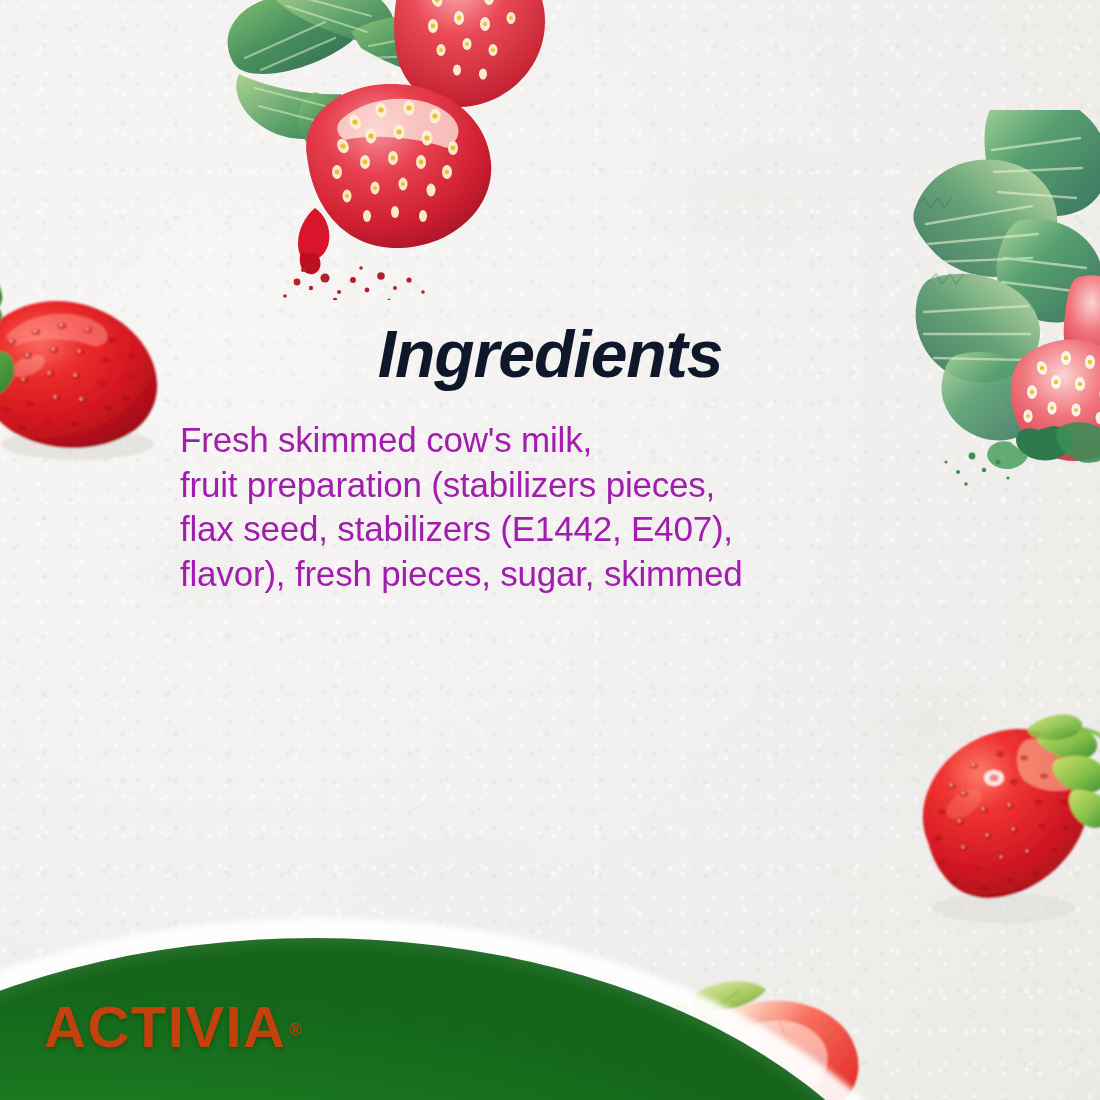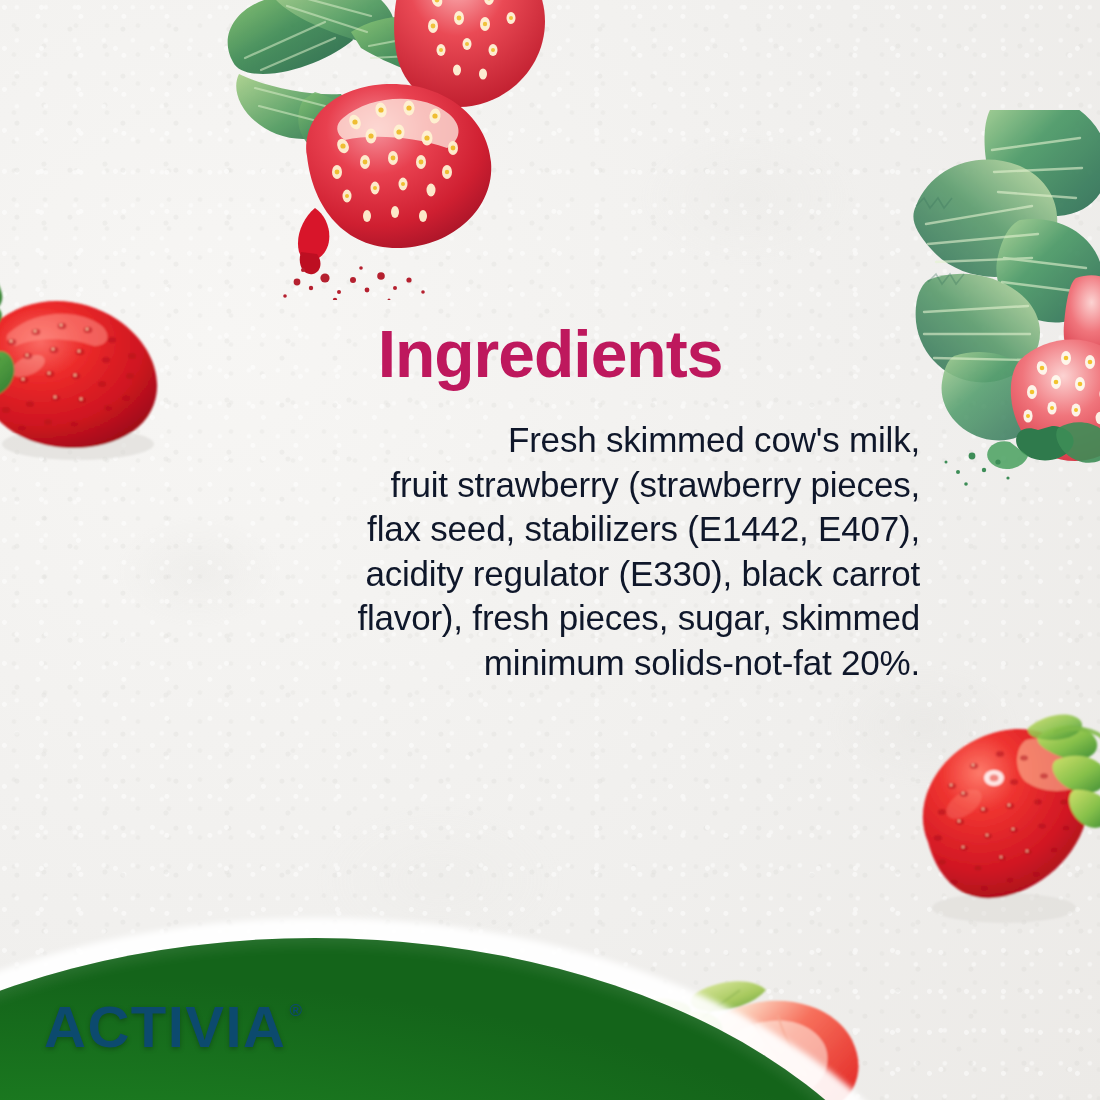--- a/index.html
+++ b/index.html
@@ -61,28 +61,29 @@
     left:0; top:0; width:1100px;
     text-align:center;
   }
   #title {
     position:absolute;
     left:0; top:318px; width:1100px;
     font-size:66px;
     line-height:72px;
     font-weight:700;
     letter-spacing:-1px;
-    color:#be185d;
+    color:#0f172a;
     text-align:center;
+    font-style:italic;
   }
   #ingredients {
     position:absolute;
     left:180px; top:418px; width:740px;
-    text-align:right;
-    color:#0f172a;
+    text-align:left;
+    color:#a21caf;
     font-size:35px;
     line-height:44.5px;
     font-weight:400;
     letter-spacing:-.2px;
   }
   #ingredients .ln { display:block; white-space:nowrap; }
 
   
   #banner-wrap {
     position:absolute;
@@ -102,29 +103,29 @@
     left:-320px; top:38px;
     width:1270px; height:400px;
     border-radius:50% 50% 0 0 / 100% 100% 0 0;
     background:
       radial-gradient(ellipse 900px 300px at 30% 85%, #218a26 0%, #1b7a20 55%, #14641a 100%);
     box-shadow: inset 0 6px 14px rgba(255,255,255,.10);
   }
   #logo {
     position:absolute;
     left:44px; bottom:44px;
-    color:#0c4a6e;
+    color:#c2410c;
     font-size:58px;
     font-weight:700;
     letter-spacing:1.5px;
     font-family:"Liberation Sans", sans-serif;
     text-shadow:0 2px 5px rgba(0,0,0,.25);
     line-height:1;
     display:flex;
-    align-items:flex-start;
+    align-items:center;
   }
   #logo .reg {
     font-size:17px;
     line-height:1;
     margin-left:3px;
     margin-top:4px;
     font-weight:700;
   }
 </style>
 </head>
@@ -600,25 +601,23 @@
           <path d="M66 50 L 110 18"></path>
       </g>
     </g>
   </svg>
 
   <div id="content">
     <h1 id="title">Ingredients</h1>
 
     <div id="ingredients">
       <span class="ln">Fresh skimmed cow's milk,</span>
-      <span class="ln">fruit strawberry (strawberry pieces,</span>
+      <span class="ln">fruit preparation (stabilizers pieces,</span>
       <span class="ln">flax seed, stabilizers (E1442, E407),</span>
-      <span class="ln">acidity regulator (E330), black carrot</span>
       <span class="ln">flavor), fresh pieces, sugar, skimmed</span>
-      <span class="ln">minimum solids-not-fat 20%.</span>
     </div>
   </div>
 
   <div id="banner-wrap">
     <div id="banner-halo"></div>
     <div id="banner"></div>
     <div id="logo">
       <span>ACTIVIA</span>
       <span class="reg">®</span>
     </div>

